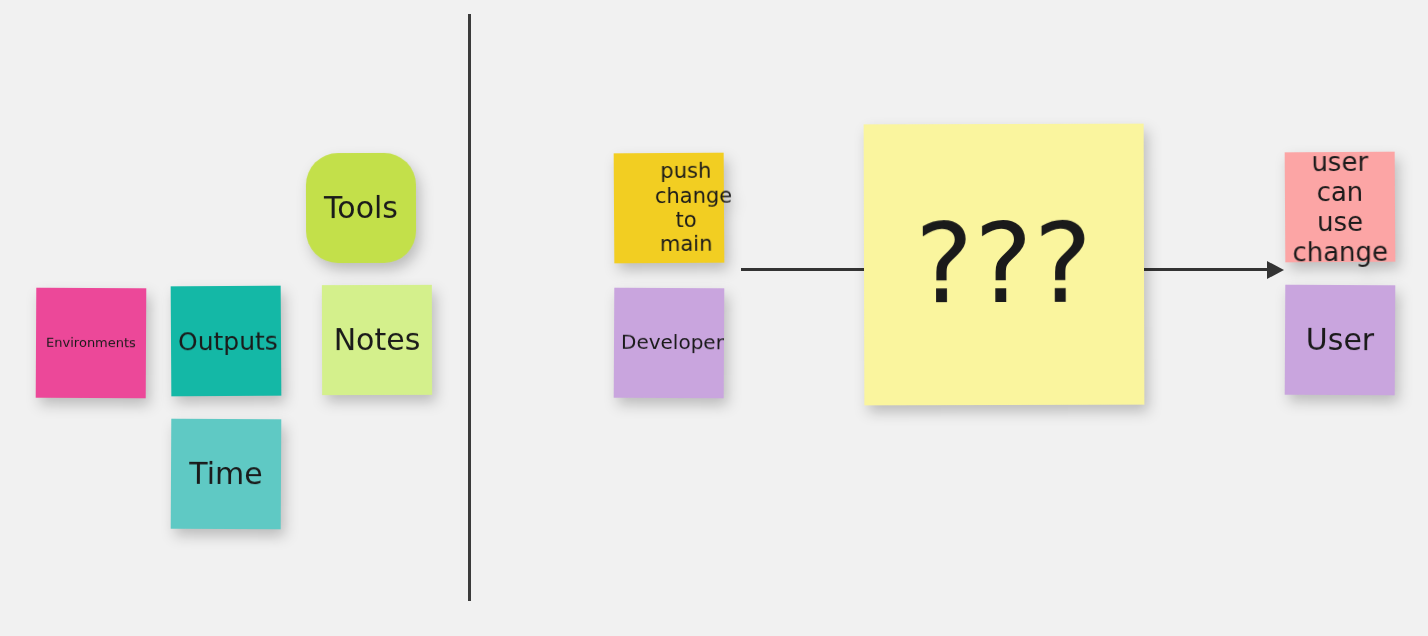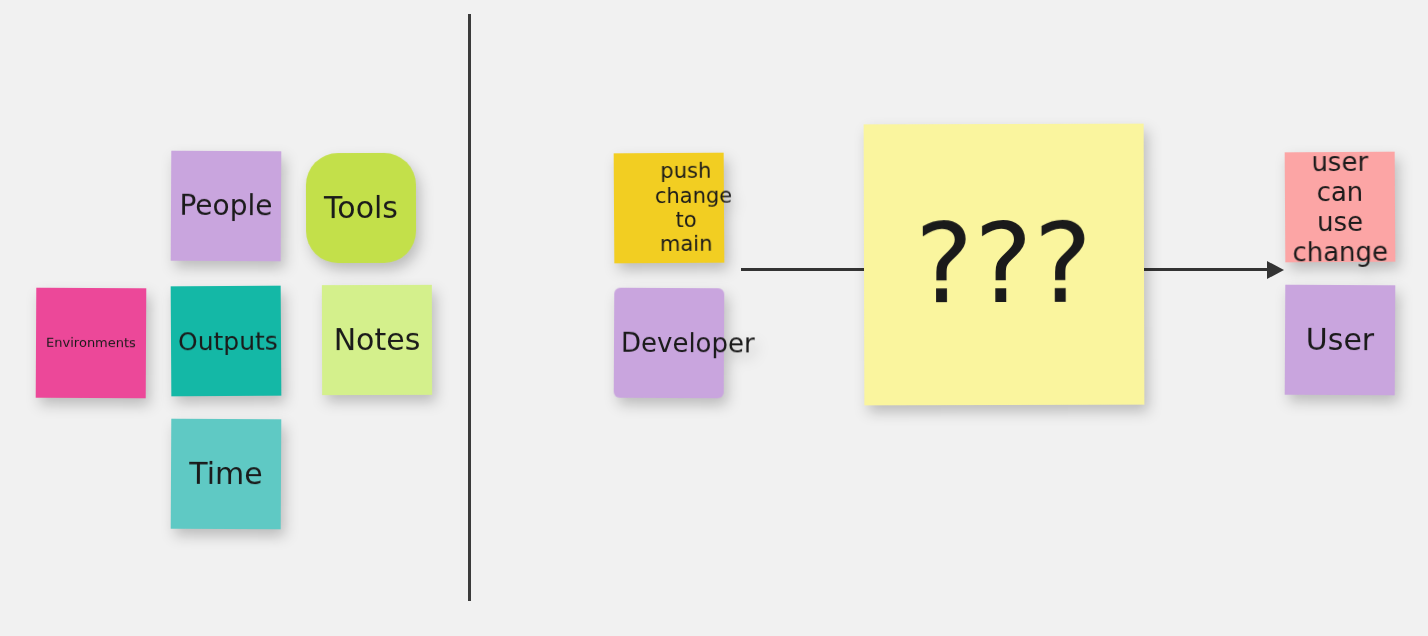--- a/index.html
+++ b/index.html
@@ -82,23 +82,20 @@
   }
 </style>
 </head>
 <body style="background: rgb(241, 241, 241);">
 
 <div id="board">
 
   <div id="divider" style="background: rgb(59, 59, 59);"></div>
 
 
-  <div class="note skew-b" id="note-people" style="left: 171px; top: 151px; width: 110px; height: 110px; background: rgb(201, 165, 222); font-size: 28px;">
-    <span class="note-text">People</span>
-  </div>
 
   <div class="note skew-c" id="note-tools" style="left: 306px; top: 153px; width: 110px; height: 110px; background: rgb(195, 224, 74); font-size: 30px; border-radius: 32px;">
     <span class="note-text">Tools</span>
   </div>
 
   <div class="note skew-b" id="note-environments" style="left: 36px; top: 288px; width: 110px; height: 110px; background: #ec4899; font-size: 13px;">
     <span class="note-text">Environments</span>
   </div>
 
   <div class="note skew-a" id="note-outputs" style="left: 171px; top: 286px; width: 110px; height: 110px; background: #14b8a6; font-size: 25px;">
@@ -112,21 +109,21 @@
   <div class="note skew-b" id="note-time" style="left: 171px; top: 419px; width: 110px; height: 110px; background: rgb(95, 201, 196); font-size: 30px;">
     <span class="note-text">Time</span>
   </div>
 
   <div class="note skew-a" id="note-push" style="left: 614px; top: 153px; width: 110px; height: 110px; background: rgb(242, 206, 34); font-size: 21px; padding-left: 41px;">
     <span class="note-text">push
 change
 to main</span>
   </div>
 
-  <div class="note skew-b" id="note-developer" style="left: 614px; top: 288px; width: 110px; height: 110px; background: rgb(201, 165, 222); font-size: 26px; border-radius: 6px;">
+  <div class="note skew-b" id="note-developer" style="left: 614px; top: 288px; width: 110px; height: 110px; background: rgb(201, 165, 222); font-size: 20px;">
     <span class="note-text">Developer</span>
   </div>
 
   <div class="note skew-c" id="note-question" style="left: 864px; top: 124px; width: 280px; height: 281px; background: rgb(250, 245, 158); font-size: 110px;">
     <span class="note-text">???</span>
   </div>
 
   <div class="note skew-a" id="note-user-can" style="left: 1285px; top: 152px; width: 110px; height: 110px; background: #fca5a5; font-size: 26px;">
     <span class="note-text">user can
 use

